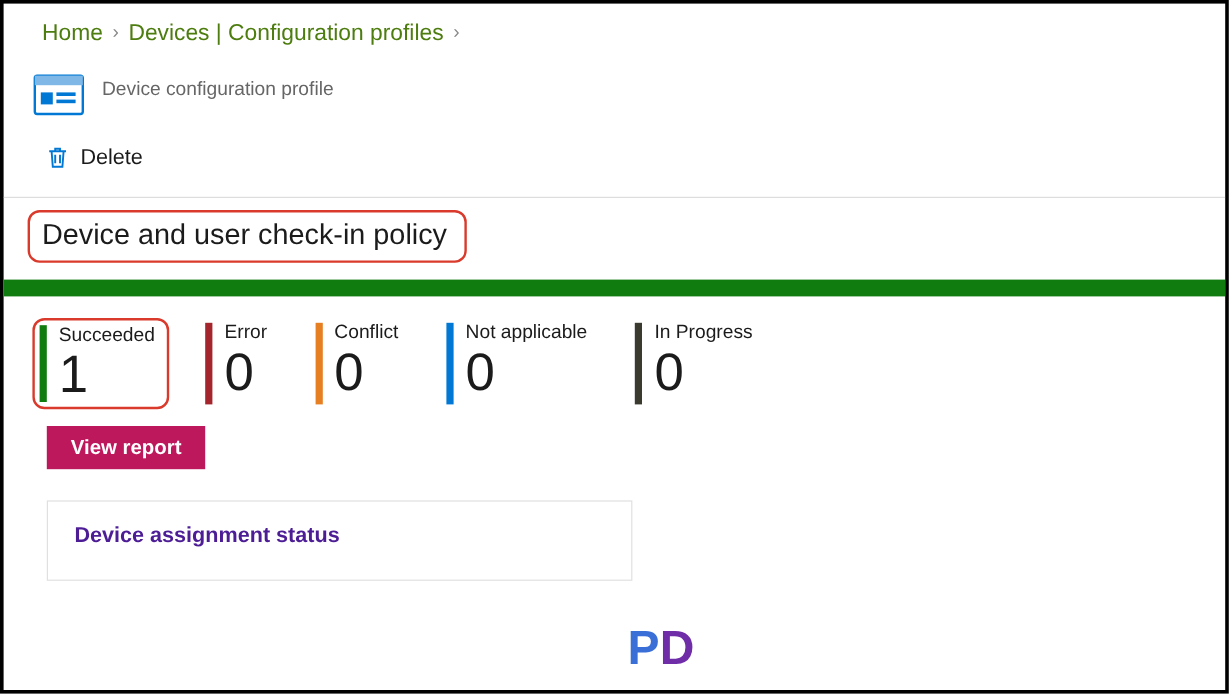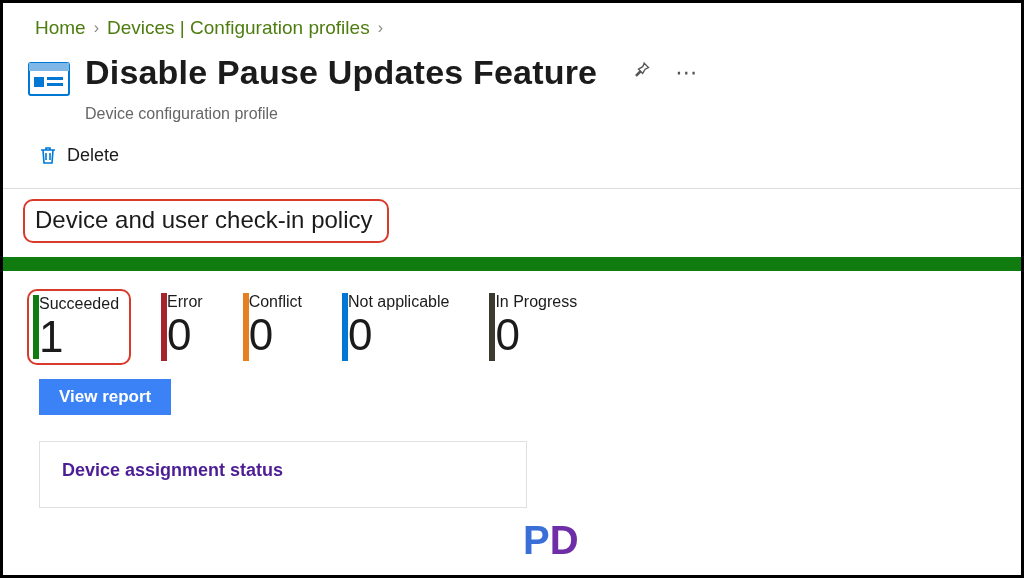--- a/index.html
+++ b/index.html
@@ -63,37 +63,37 @@
     font-size:24px; color:#1b1b1b;
     border:2.5px solid #d93a2b; border-radius:10px;
     padding:5px 14px 7px 10px; display:inline-block;
   }
   .green-bar { height:14px; background:#107c10; margin:0 0 0 0; }
   .stats-row {
     display:flex; align-items:stretch; gap:30px;
     padding:18px 0 0 24px;
   }
   .stat {
-    display:flex; align-items:stretch;
+    display:flex; gap:10px; align-items:stretch;
     padding:4px 10px 4px 0;
   }
   .stat .bar { width:6px; border-radius:0; }
   .stat .txt { display:flex; flex-direction:column; }
   .stat .lbl { font-size:16px; color:#1b1b1b; }
   .stat .val {
     font-size:44px; font-weight:300; color:#1b1b1b;
     line-height:1; margin-top:2px;
   }
   .stat.highlight {
     border:2.5px solid #d93a2b; border-radius:10px;
     padding:4px 10px 4px 4px;
   }
   .btn-primary {
     margin:14px 0 0 36px;
-    background:#3b82f6; color:#fff;
+    background:#be185d; color:#fff;
     border:none; font-size:17px; font-weight:600;
     padding:8px 20px; cursor:pointer;
   }
   .card {
     margin:26px 0 0 36px;
     width:488px; border:1px solid #e0e0e0;
     padding:18px 22px 26px 22px;
   }
   .card-title { color:#4c1d95; font-size:18px; font-weight:700; margin-bottom:0; }
   .card-text { font-size:17px; color:#444; line-height:1.45; }
@@ -120,29 +120,20 @@
   <div class="header-icon">
     <svg width="44" height="40" viewBox="0 0 44 40">
       <rect x="2" y="4" width="40" height="32" rx="2" fill="#fff" stroke="#0078d4" stroke-width="2"></rect>
       <rect x="2" y="4" width="40" height="8" fill="#7fb8e6"></rect>
       <rect x="7" y="18" width="10" height="10" fill="#0078d4"></rect>
       <rect x="20" y="18" width="16" height="3" fill="#0078d4"></rect>
       <rect x="20" y="24" width="16" height="3" fill="#0078d4"></rect>
     </svg>
   </div>
   <div class="header-title-block">
-    <div class="header-title-row">
-      <div class="header-title">Disable Pause Updates Feature</div>
-      <span class="pin-icon">
-        <svg width="20" height="20" viewBox="0 0 24 24" fill="none" stroke="#555" stroke-width="1.6">
-          <path d="M15 3l6 6-4 2-3 5-2-2-5 5-1-1 5-5-2-2 5-3 2-4z"></path>
-        </svg>
-      </span>
-      <span class="more-icon">⋯</span>
-    </div>
     <div class="header-sub">Device configuration profile</div>
   </div>
 </div>
 
 <div class="toolbar">
   <button class="delete-btn">
     <span class="trash">
       <svg width="18" height="20" viewBox="0 0 18 20" fill="none" stroke="#0078d4" stroke-width="1.6">
         <path d="M2 5h14M7 5V3h4v2M4 5l1 13h8l1-13M7 8v7M11 8v7"></path>
       </svg>

